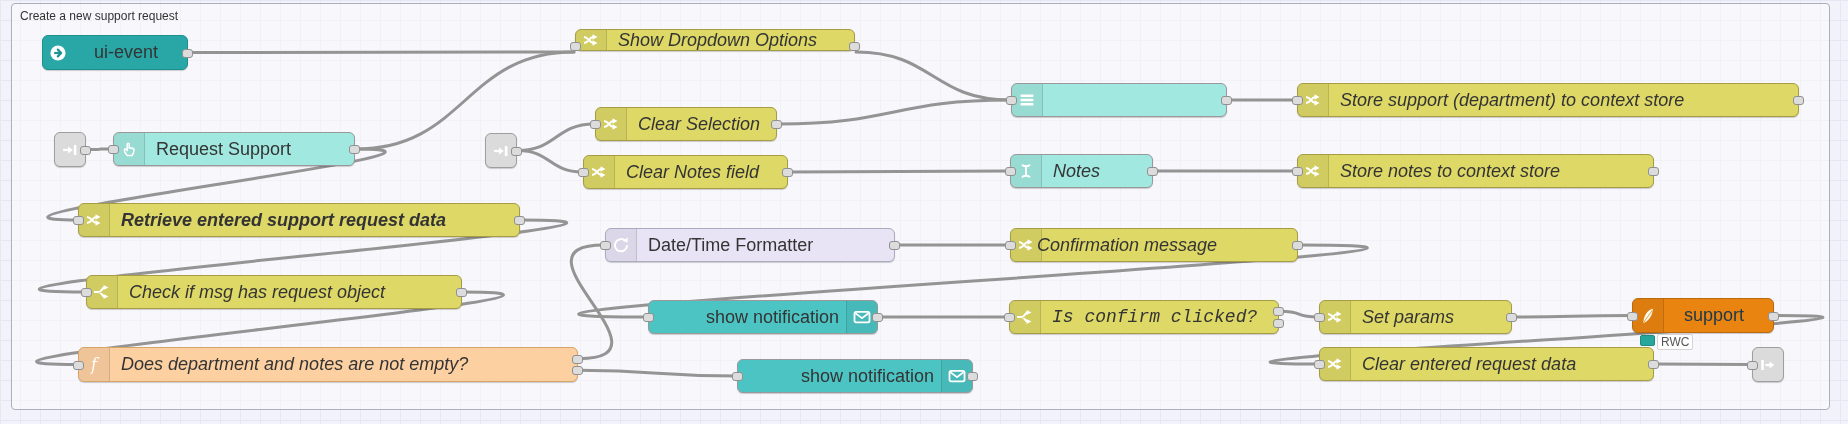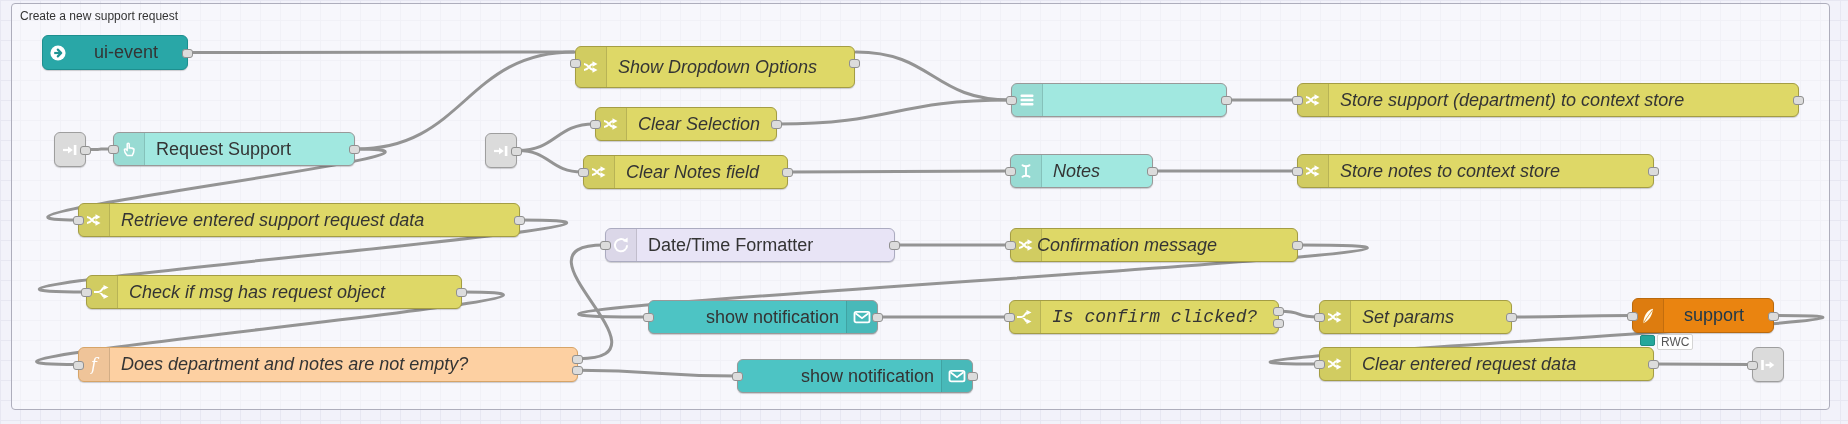--- a/index.html
+++ b/index.html
@@ -69,21 +69,21 @@
         <div class="iconsec left plain">
           <svg width="18" height="18" viewBox="0 0 18 18">
             <circle cx="9" cy="9" r="7.6" fill="#fff"></circle>
             <path d="M5.2 9 H11" stroke="#1E9393" stroke-width="2.2" fill="none"></path>
             <path d="M8.8 5.6 L12.2 9 L8.8 12.4" stroke="#1E9393" stroke-width="2.2" fill="none" stroke-linecap="round" stroke-linejoin="round"></path>
           </svg>
         </div>
         <div class="nlabel" style="left: 30px; right: 8px; justify-content: center;">ui-event</div>
         <div class="port" style="right: -6px; top: 12.5px;"></div>
       </div>
-      <div class="node" style="left: 575px; top: 46px; width: 280px; height: 42px; background: rgb(222, 216, 103); border-color: rgb(164, 157, 68);">
+      <div class="node" style="left: 575px; top: 29px; width: 280px; height: 22px; background: rgb(222, 216, 103); border-color: rgb(164, 157, 68);">
         <div class="iconsec left">
           <svg width="18" height="18" viewBox="0 0 18 18">
             <path d="M2 6 C7 6 7 12 11.5 12 M2 12 C7 12 7 6 11.5 6" stroke="#fff" stroke-width="2.1" fill="none"></path>
             <path d="M10.5 9.3 L15.5 12 L10.5 14.7 Z" fill="#fff"></path>
             <path d="M10.5 3.3 L15.5 6 L10.5 8.7 Z" fill="#fff"></path>
           </svg>
         </div>
         <div class="nlabel italic" style="left: 42px; right: 6px;">Show Dropdown Options</div>
         <div class="port" style="left: -6px; top: 12px;"></div>
         <div class="port" style="right: -6px; top: 12px;"></div>
@@ -184,21 +184,21 @@
         <div class="port" style="right: -6px; top: 12px;"></div>
       </div>
       <div class="node" style="left: 78px; top: 203px; width: 442px; height: 34px; background: rgb(222, 216, 103); border-color: rgb(164, 157, 68);">
         <div class="iconsec left">
           <svg width="18" height="18" viewBox="0 0 18 18">
             <path d="M2 6 C7 6 7 12 11.5 12 M2 12 C7 12 7 6 11.5 6" stroke="#fff" stroke-width="2.1" fill="none"></path>
             <path d="M10.5 9.3 L15.5 12 L10.5 14.7 Z" fill="#fff"></path>
             <path d="M10.5 3.3 L15.5 6 L10.5 8.7 Z" fill="#fff"></path>
           </svg>
         </div>
-        <div class="nlabel italic" style="left: 42px; right: 14px;">Retrieve entered support request data</div>
+        <div class="nlabel italic" style="left: 42px; right: 14px; font-weight: bold;">Retrieve entered support request data</div>
         <div class="port" style="left: -6px; top: 12px;"></div>
         <div class="port" style="right: -6px; top: 12px;"></div>
       </div>
       <div class="node" style="left: 605px; top: 228px; width: 290px; height: 34px; background: rgb(232, 228, 246); border-color: rgb(171, 171, 192);">
         <div class="iconsec left">
           <svg width="18" height="18" viewBox="0 0 18 18">
             <path d="M13.2 4.8 A6.1 6.1 0 1 0 15.1 9.2" fill="none" stroke="#fff" stroke-width="2"></path>
             <path d="M15.6 1.5 L15.6 6.5 L10.8 5 Z" fill="#fff"></path>
           </svg>
         </div>

